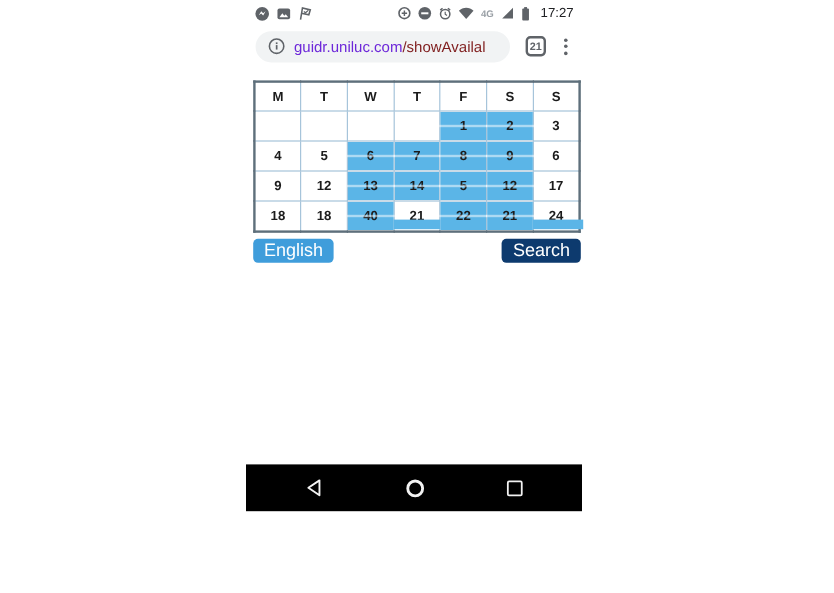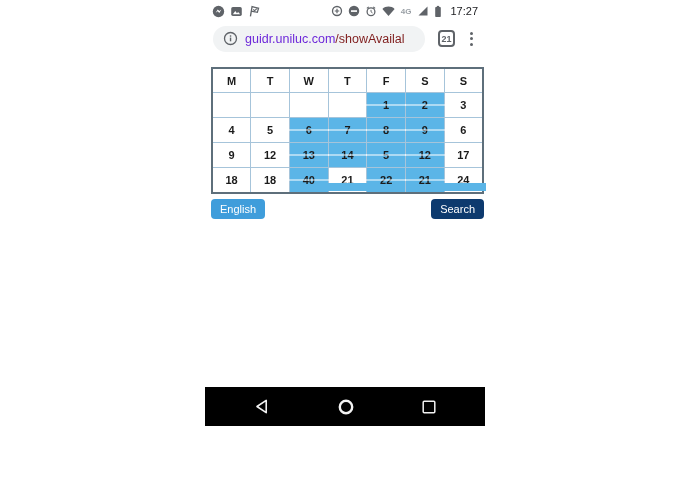--- a/index.html
+++ b/index.html
@@ -52,21 +52,21 @@
     height:2px; background:rgba(255,255,255,.5); pointer-events:none;
   }
   td.partial::after {
     content:""; position:absolute; left:-1px; right:-1px; bottom:1px; height:8px;
     background:var(--avail,#5bb5e7); pointer-events:none;
   }
   td.partial.overhang::after { right:-4px; z-index:2; }
   
   .btnrow { width:273px; margin:5px 0 0 6px; display:flex; justify-content:space-between; }
   .btn {
-    border:none; border-radius:4px; color:#fff; font-size:11px;
+    border:none; border-radius:4px; color:#fff; font-size:15px;
     padding:4px 9px; font-family:inherit; cursor:pointer; line-height:12px;
   }
   .btn.lang   { background:var(--langbg,#3f9ddb); }
   .btn.search { background:var(--searchbg,#0d3a6e); }
   
   .navbar {
     height:39px; background:var(--navbg,#000);
     display:flex; align-items:center; justify-content:center; gap:66px;
   }
   .nav-btn { display:inline-flex; }

